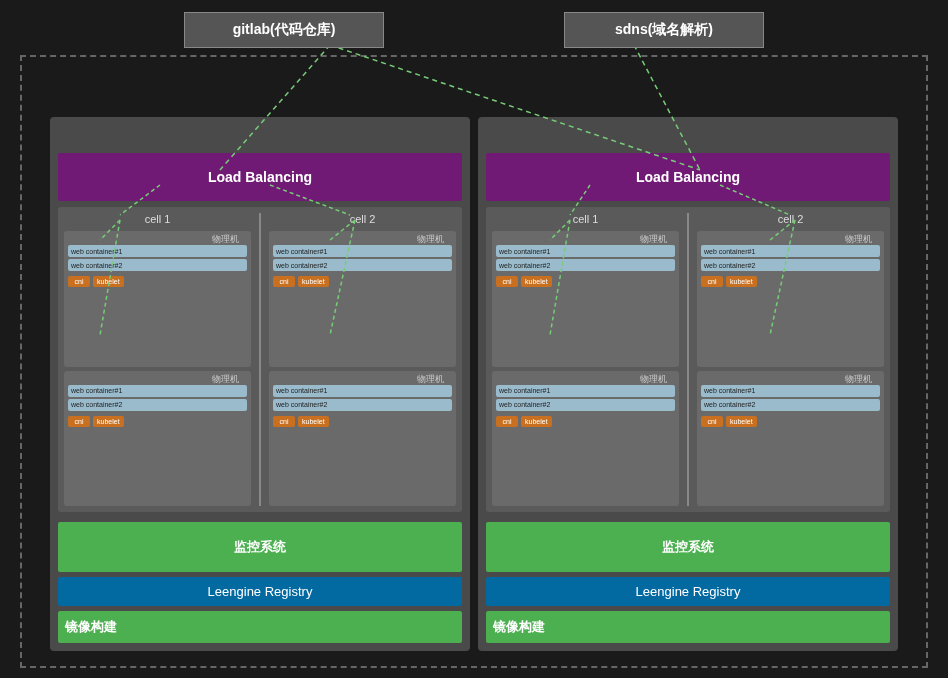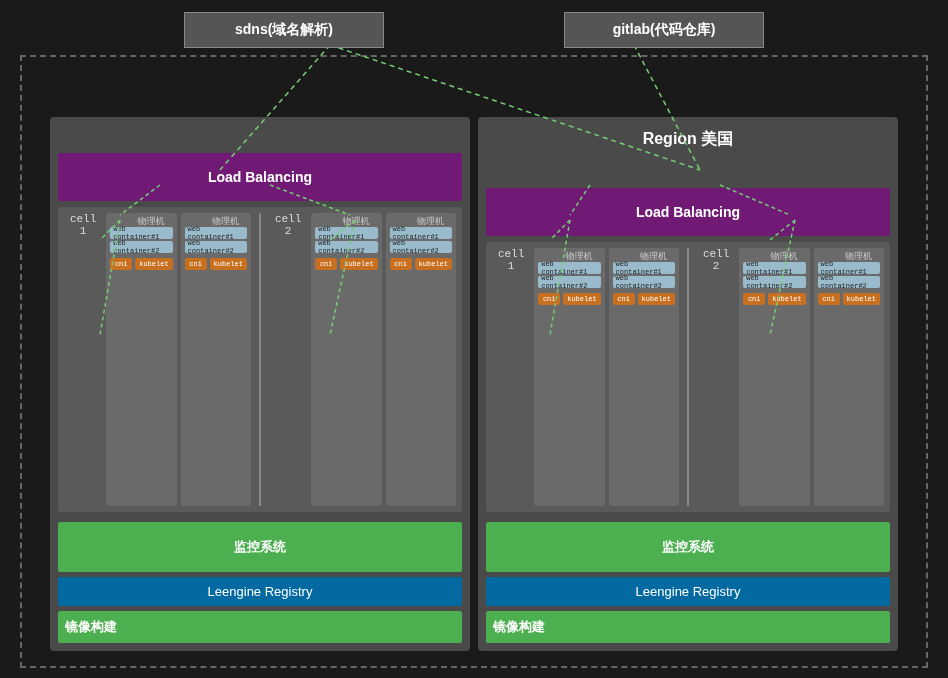--- a/index.html
+++ b/index.html
@@ -100,23 +100,22 @@
 
     .cells-row {
       display: flex;
       gap: 6px;
       height: 100%;
     }
 
     .cell-column {
       flex: 1;
       display: flex;
-      flex-direction: row;
+      flex-direction: column;
       gap: 4px;
-      font-family: Liberation Mono, monospace;
     }
 
     .cell-label {
       color: #ddd;
       font-size: 11px;
       text-align: center;
       margin-bottom: 2px;
     }
 
     .cell-divider {
@@ -271,22 +270,22 @@
     <line x1="355" y1="220" x2="330" y2="335" stroke="#7c7" stroke-width="1.5" stroke-dasharray="4,3"></line>
 
     <line x1="570" y1="220" x2="550" y2="240" stroke="#7c7" stroke-width="1.5" stroke-dasharray="4,3"></line>
     <line x1="570" y1="220" x2="550" y2="335" stroke="#7c7" stroke-width="1.5" stroke-dasharray="4,3"></line>
 
     <line x1="795" y1="220" x2="770" y2="240" stroke="#7c7" stroke-width="1.5" stroke-dasharray="4,3"></line>
     <line x1="795" y1="220" x2="770" y2="335" stroke="#7c7" stroke-width="1.5" stroke-dasharray="4,3"></line>
   </svg>
 
   <div class="top-services">
+    <div class="service-box">gitlab(代码仓库)</div>
     <div class="service-box">sdns(域名解析)</div>
-    <div class="service-box">gitlab(代码仓库)</div>
   </div>
 
   <div class="dotted-container">
 
     <div class="regions-row">
 
       <div class="region-panel">
         <div class="load-balancing-bar">Load  Balancing</div>
 
         <div class="cells-area">
@@ -358,21 +357,20 @@
         </div>
 
         <div class="bottom-bars">
           <div class="monitor-bar">监控系统</div>
           <div class="registry-bar">Leengine Registry</div>
           <div class="mirror-bar">镜像构建</div>
         </div>
       </div>
 
       <div class="region-panel">
-        <div class="region-title">Region 美国</div>
         <div class="load-balancing-bar">Load  Balancing</div>
 
         <div class="cells-area">
           <div class="cells-row">
 
             <div class="cell-column">
               <div class="cell-label">cell 1</div>
               <div class="phys-machine">
                 <div class="phys-label">物理机</div>
                 <div class="container-row">

